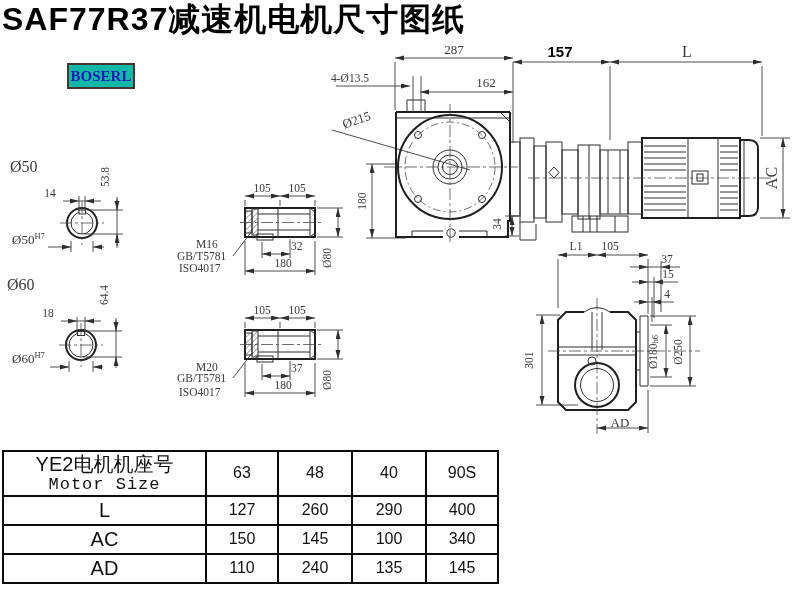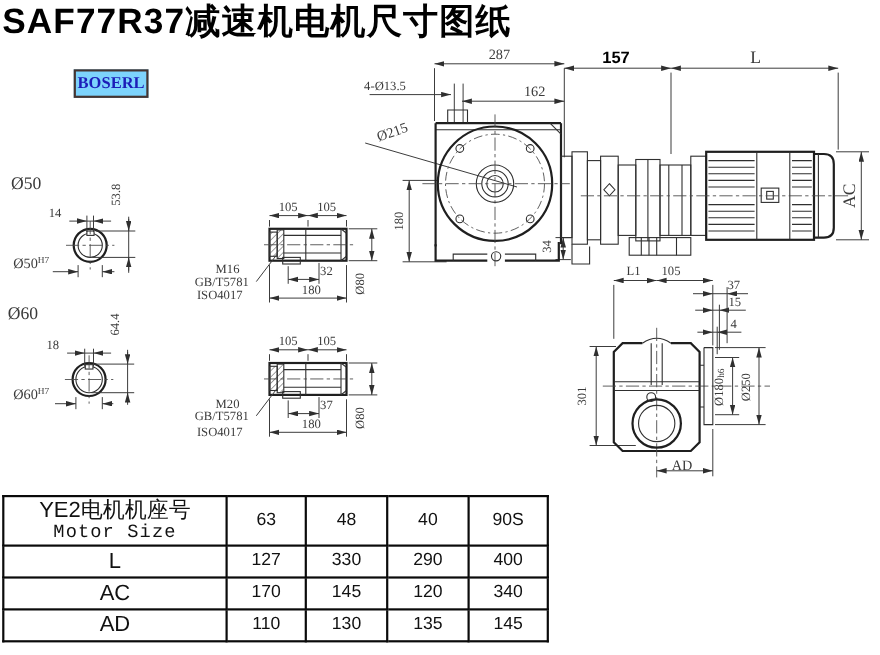--- a/index.html
+++ b/index.html
@@ -2,21 +2,21 @@
 <html><head>
 <meta charset="utf-8">
 <style>
   html,body{margin:0;padding:0;background:#fff;}
   .page{position:relative;width:800px;height:595px;background:#ffffff;overflow:hidden;
         font-family:"Liberation Sans",sans-serif;}
   .title{position:absolute;left:2px;top:-2px;font-size:32px;font-weight:bold;color:#000;
          letter-spacing:1px;white-space:nowrap;}
   .logo{position:absolute;left:67px;top:63px;width:64px;height:22px;border:2px solid #453430;
         color:#1c1cb8;font-family:"Liberation Serif",serif;font-weight:bold;font-size:15px;
-        display:flex;align-items:center;justify-content:center;background:#7dd3fc;}
+        display:flex;align-items:center;justify-content:center;background:#14b8a6;}
   svg.draw{position:absolute;left:0;top:0;}
 
   
   .ln{stroke:#2f2f2f;stroke-width:1;fill:none;}
   .b2{stroke:#1f1f1f;stroke-width:2;fill:none;}
   .dim{stroke:#3a3a3a;stroke-width:0.9;fill:none;}
   .cl{stroke:#4a4a4a;stroke-width:0.8;fill:none;stroke-dasharray:12 3 3 3;}
   .cl2{stroke:#4a4a4a;stroke-width:0.8;fill:none;stroke-dasharray:8 3 2 3;}
   text.dt{fill:#3a3a3a;font-family:"Liberation Serif",serif;font-size:13px;}
   text.sm{font-size:11.5px;}
@@ -308,34 +308,34 @@
         <div class="hen">Motor Size</div>
       </th>
       <th class="num">63</th>
       <th class="num">48</th>
       <th class="num">40</th>
       <th class="num">90S</th>
     </tr>
     <tr style="height:29px">
       <td class="rowlab">L</td>
       <td class="num">127</td>
-      <td class="num">330</td>
+      <td class="num">260</td>
       <td class="num">290</td>
       <td class="num">400</td>
     </tr>
     <tr style="height:29px">
       <td class="rowlab">AC</td>
-      <td class="num">170</td>
+      <td class="num">150</td>
       <td class="num">145</td>
-      <td class="num">120</td>
+      <td class="num">100</td>
       <td class="num">340</td>
     </tr>
     <tr style="height:29px">
       <td class="rowlab">AD</td>
       <td class="num">110</td>
-      <td class="num">130</td>
+      <td class="num">240</td>
       <td class="num">135</td>
       <td class="num">145</td>
     </tr>
   </tbody>
     </table>
 
 </div>
 
 </body></html>

